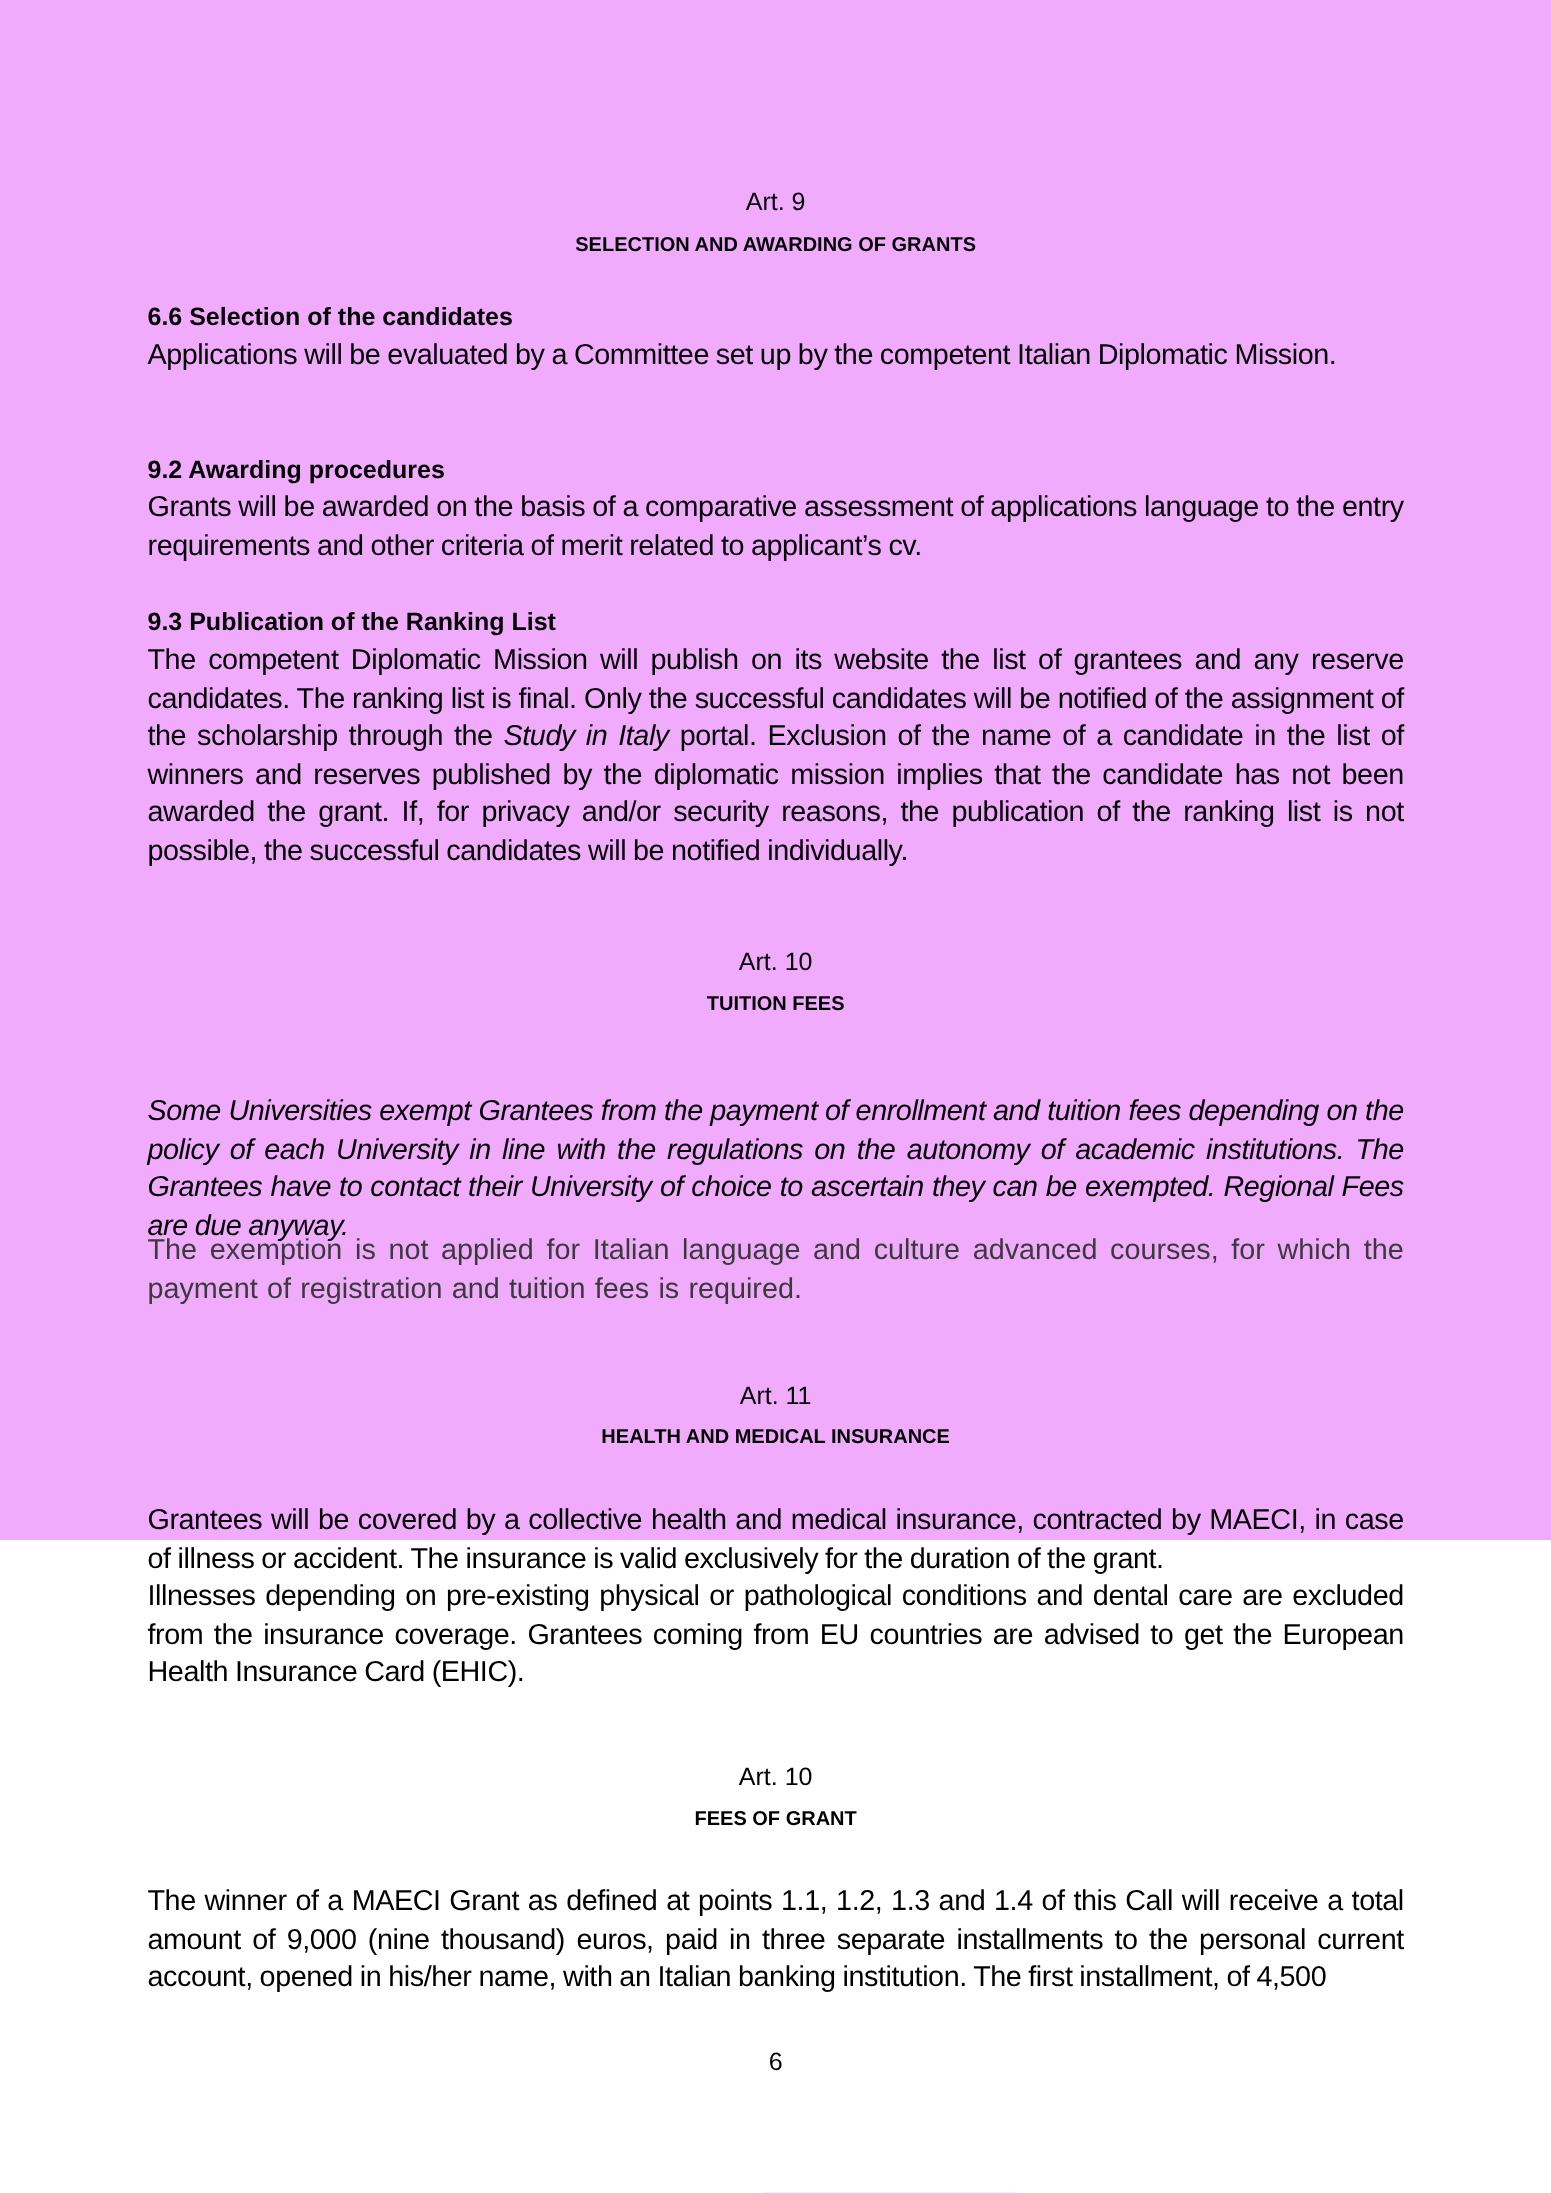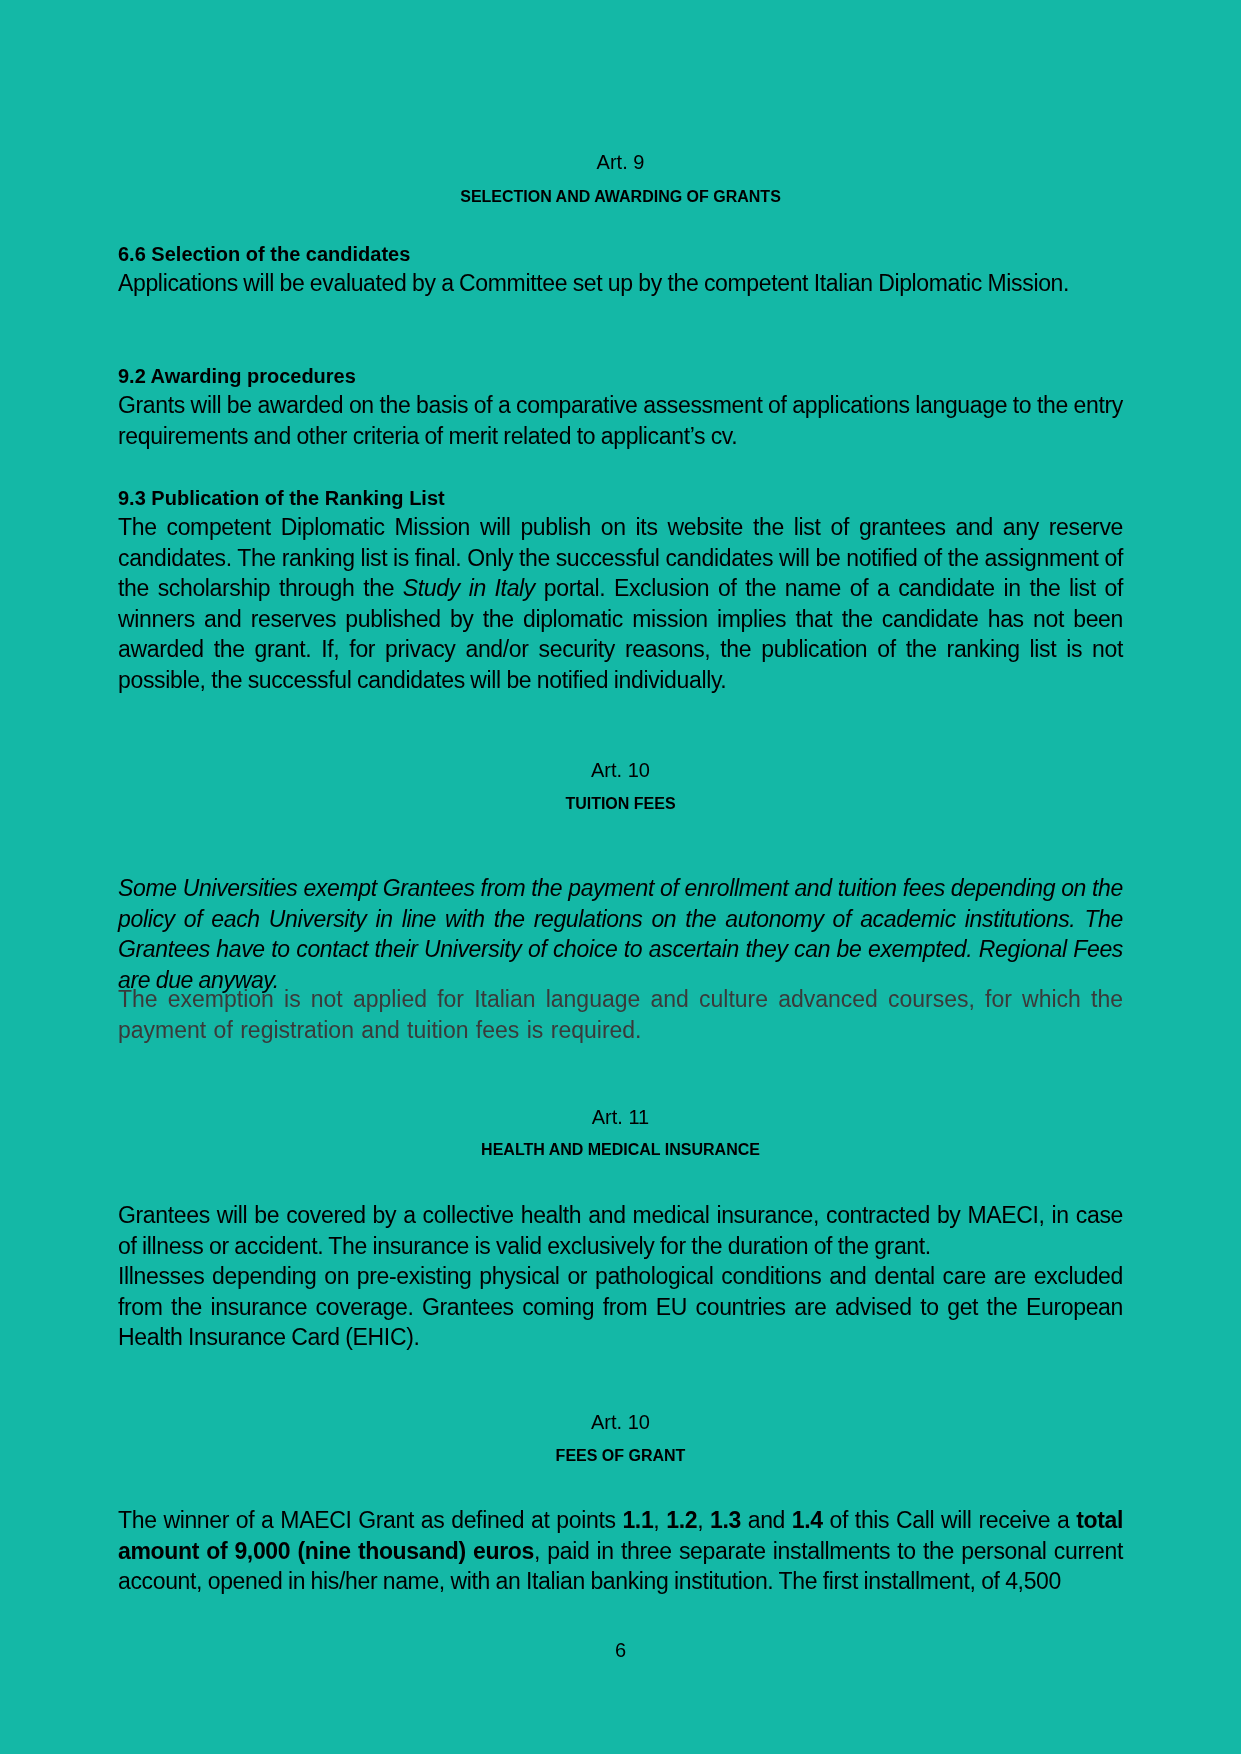--- a/index.html
+++ b/index.html
@@ -11,22 +11,22 @@
       width: 1241px;
       height: 1754px;
       position: relative;
       font-family: "Liberation Sans", sans-serif;
       color: #000000;
     }
     .page {
       position: absolute;
       left: 0; top: 0;
       width: 1241px;
-      height: 1754px;
-      background: #14b8a6;
+      height: 1232px;
+      background: #f0abfc;
     }
     .content {
       position: absolute;
       left: 118px;
       width: 1005px;
       top: 0;
     }
     .art-num {
       position: absolute;
       left: 0;
@@ -68,21 +68,21 @@
     }
     .page-num {
       position: absolute;
       left: 0;
       width: 1241px;
       top: 1636px;
       text-align: center;
       font-size: 20px;
       line-height: 28px;
     }
-    b { font-weight: bold; }
+    b { font-weight: normal; }
     i { font-style: italic; margin-top: 48px; }
   </style>
 </head>
 <body>
 
 <div class="page">
   <div class="content">
 
     <div class="art-num" style="top:148px;">Art. 9</div>
     <div class="art-title" style="top:183px;">SELECTION AND AWARDING OF GRANTS</div>

